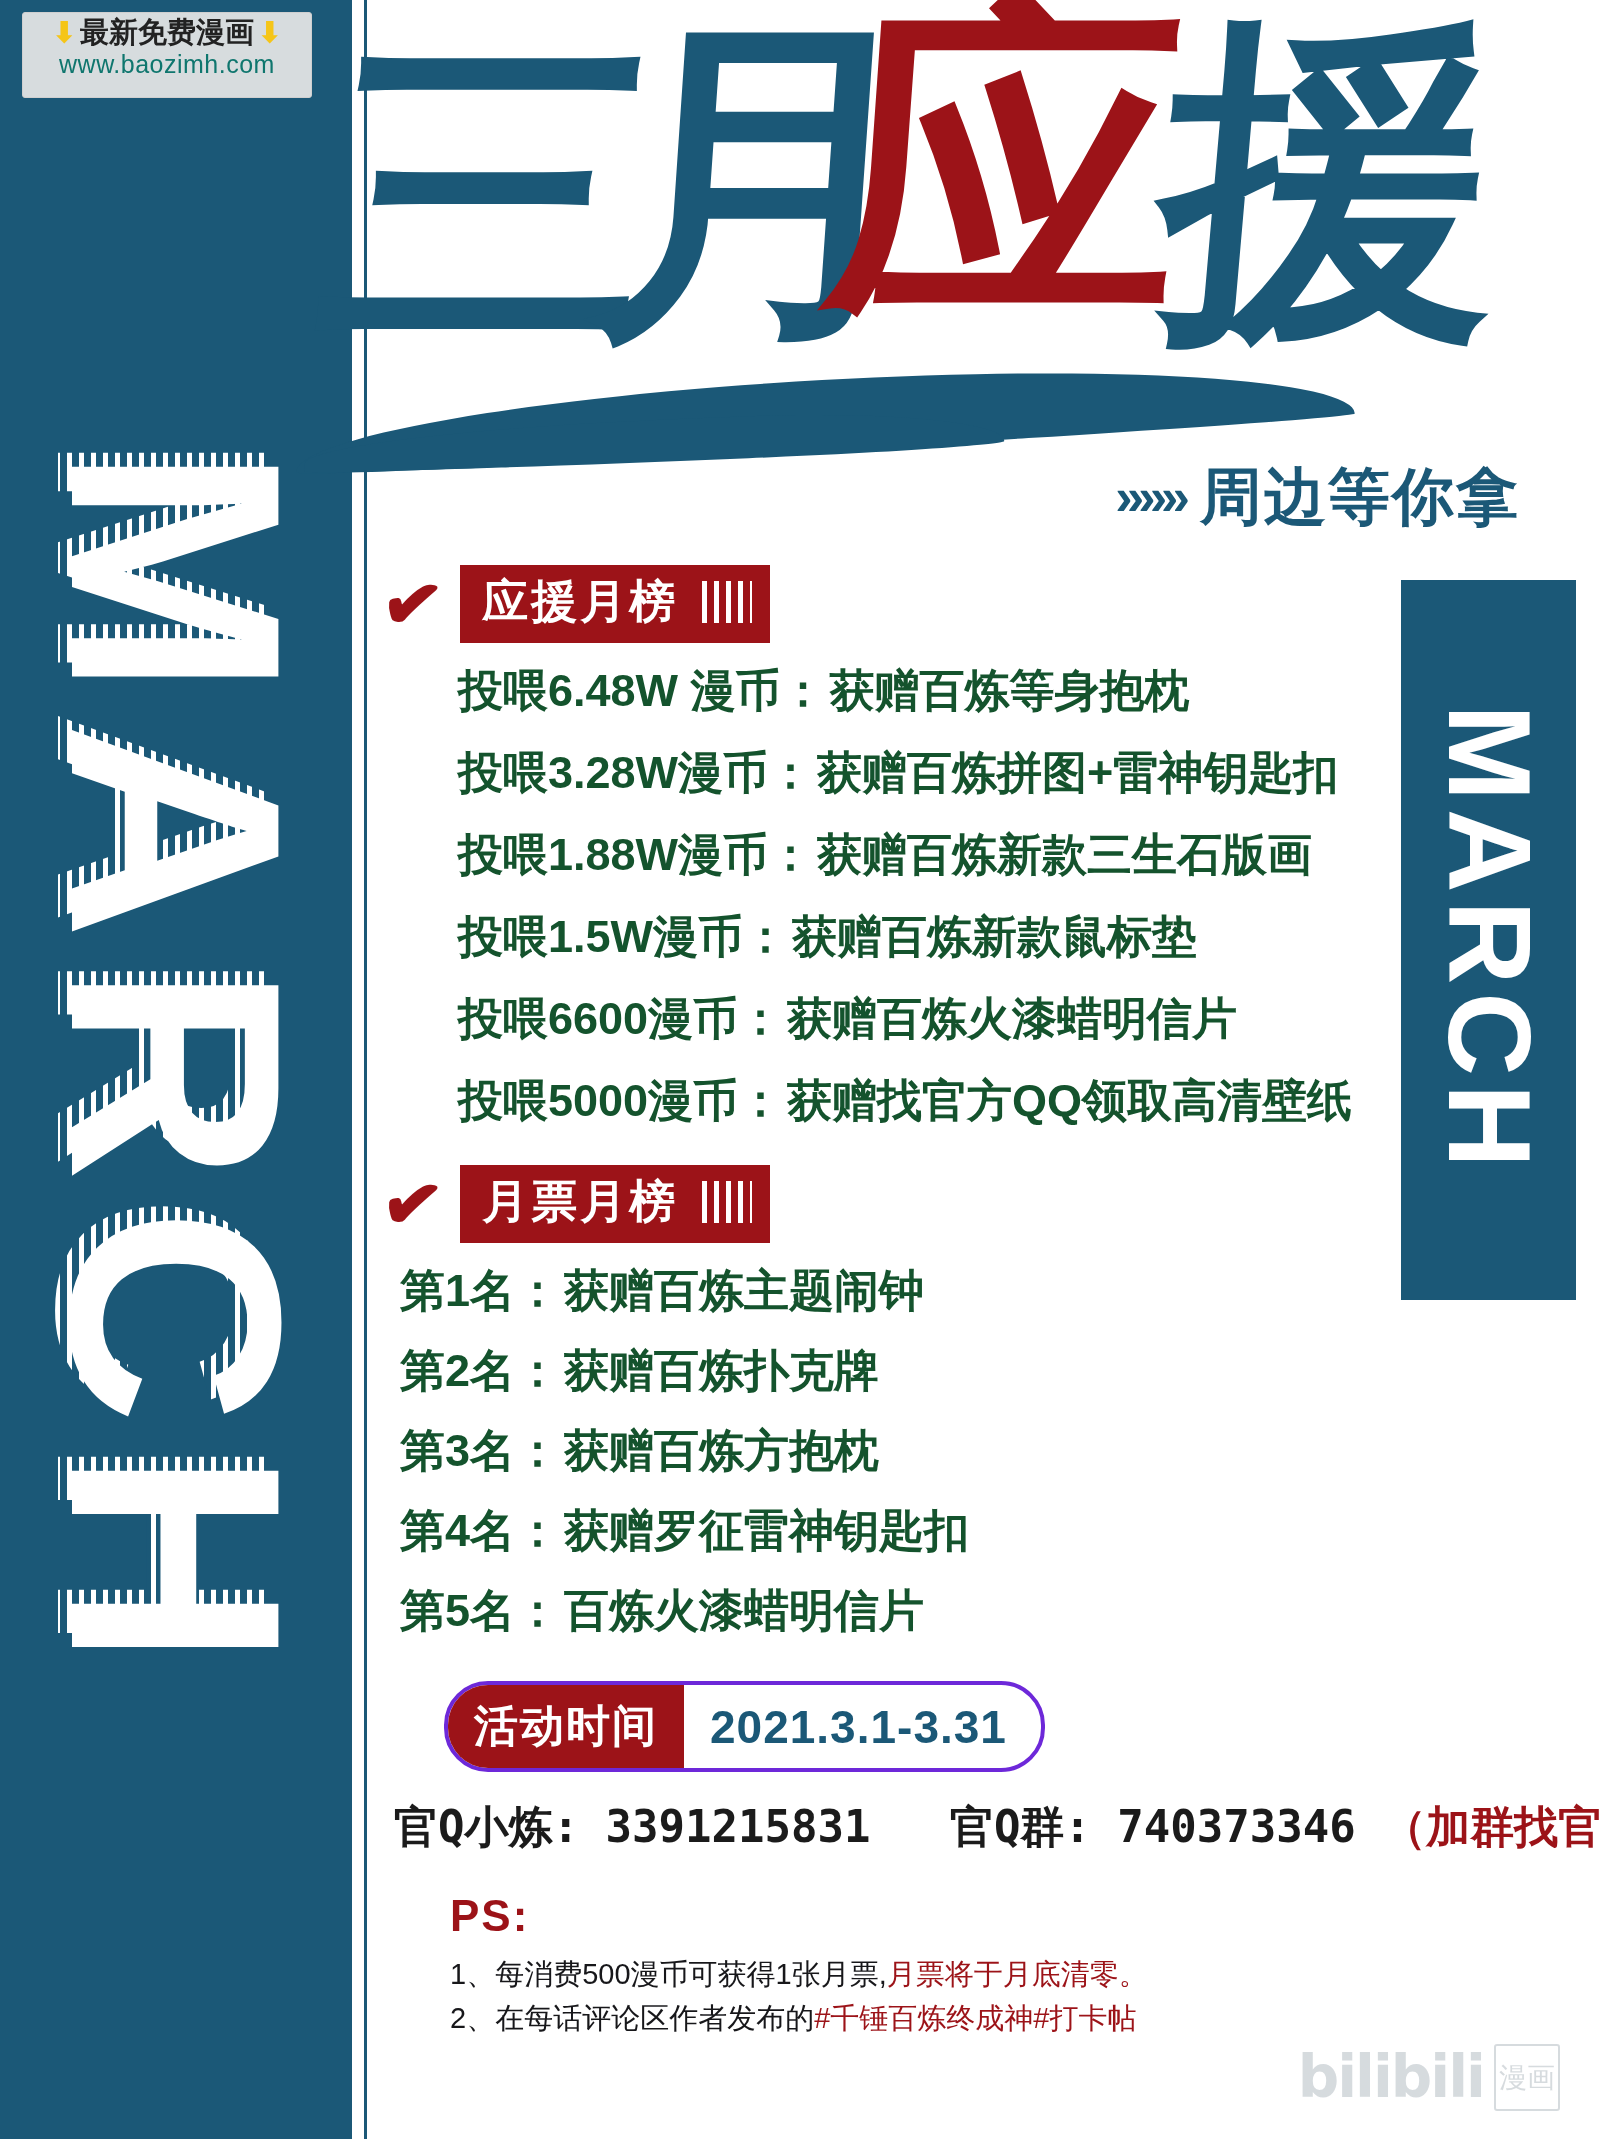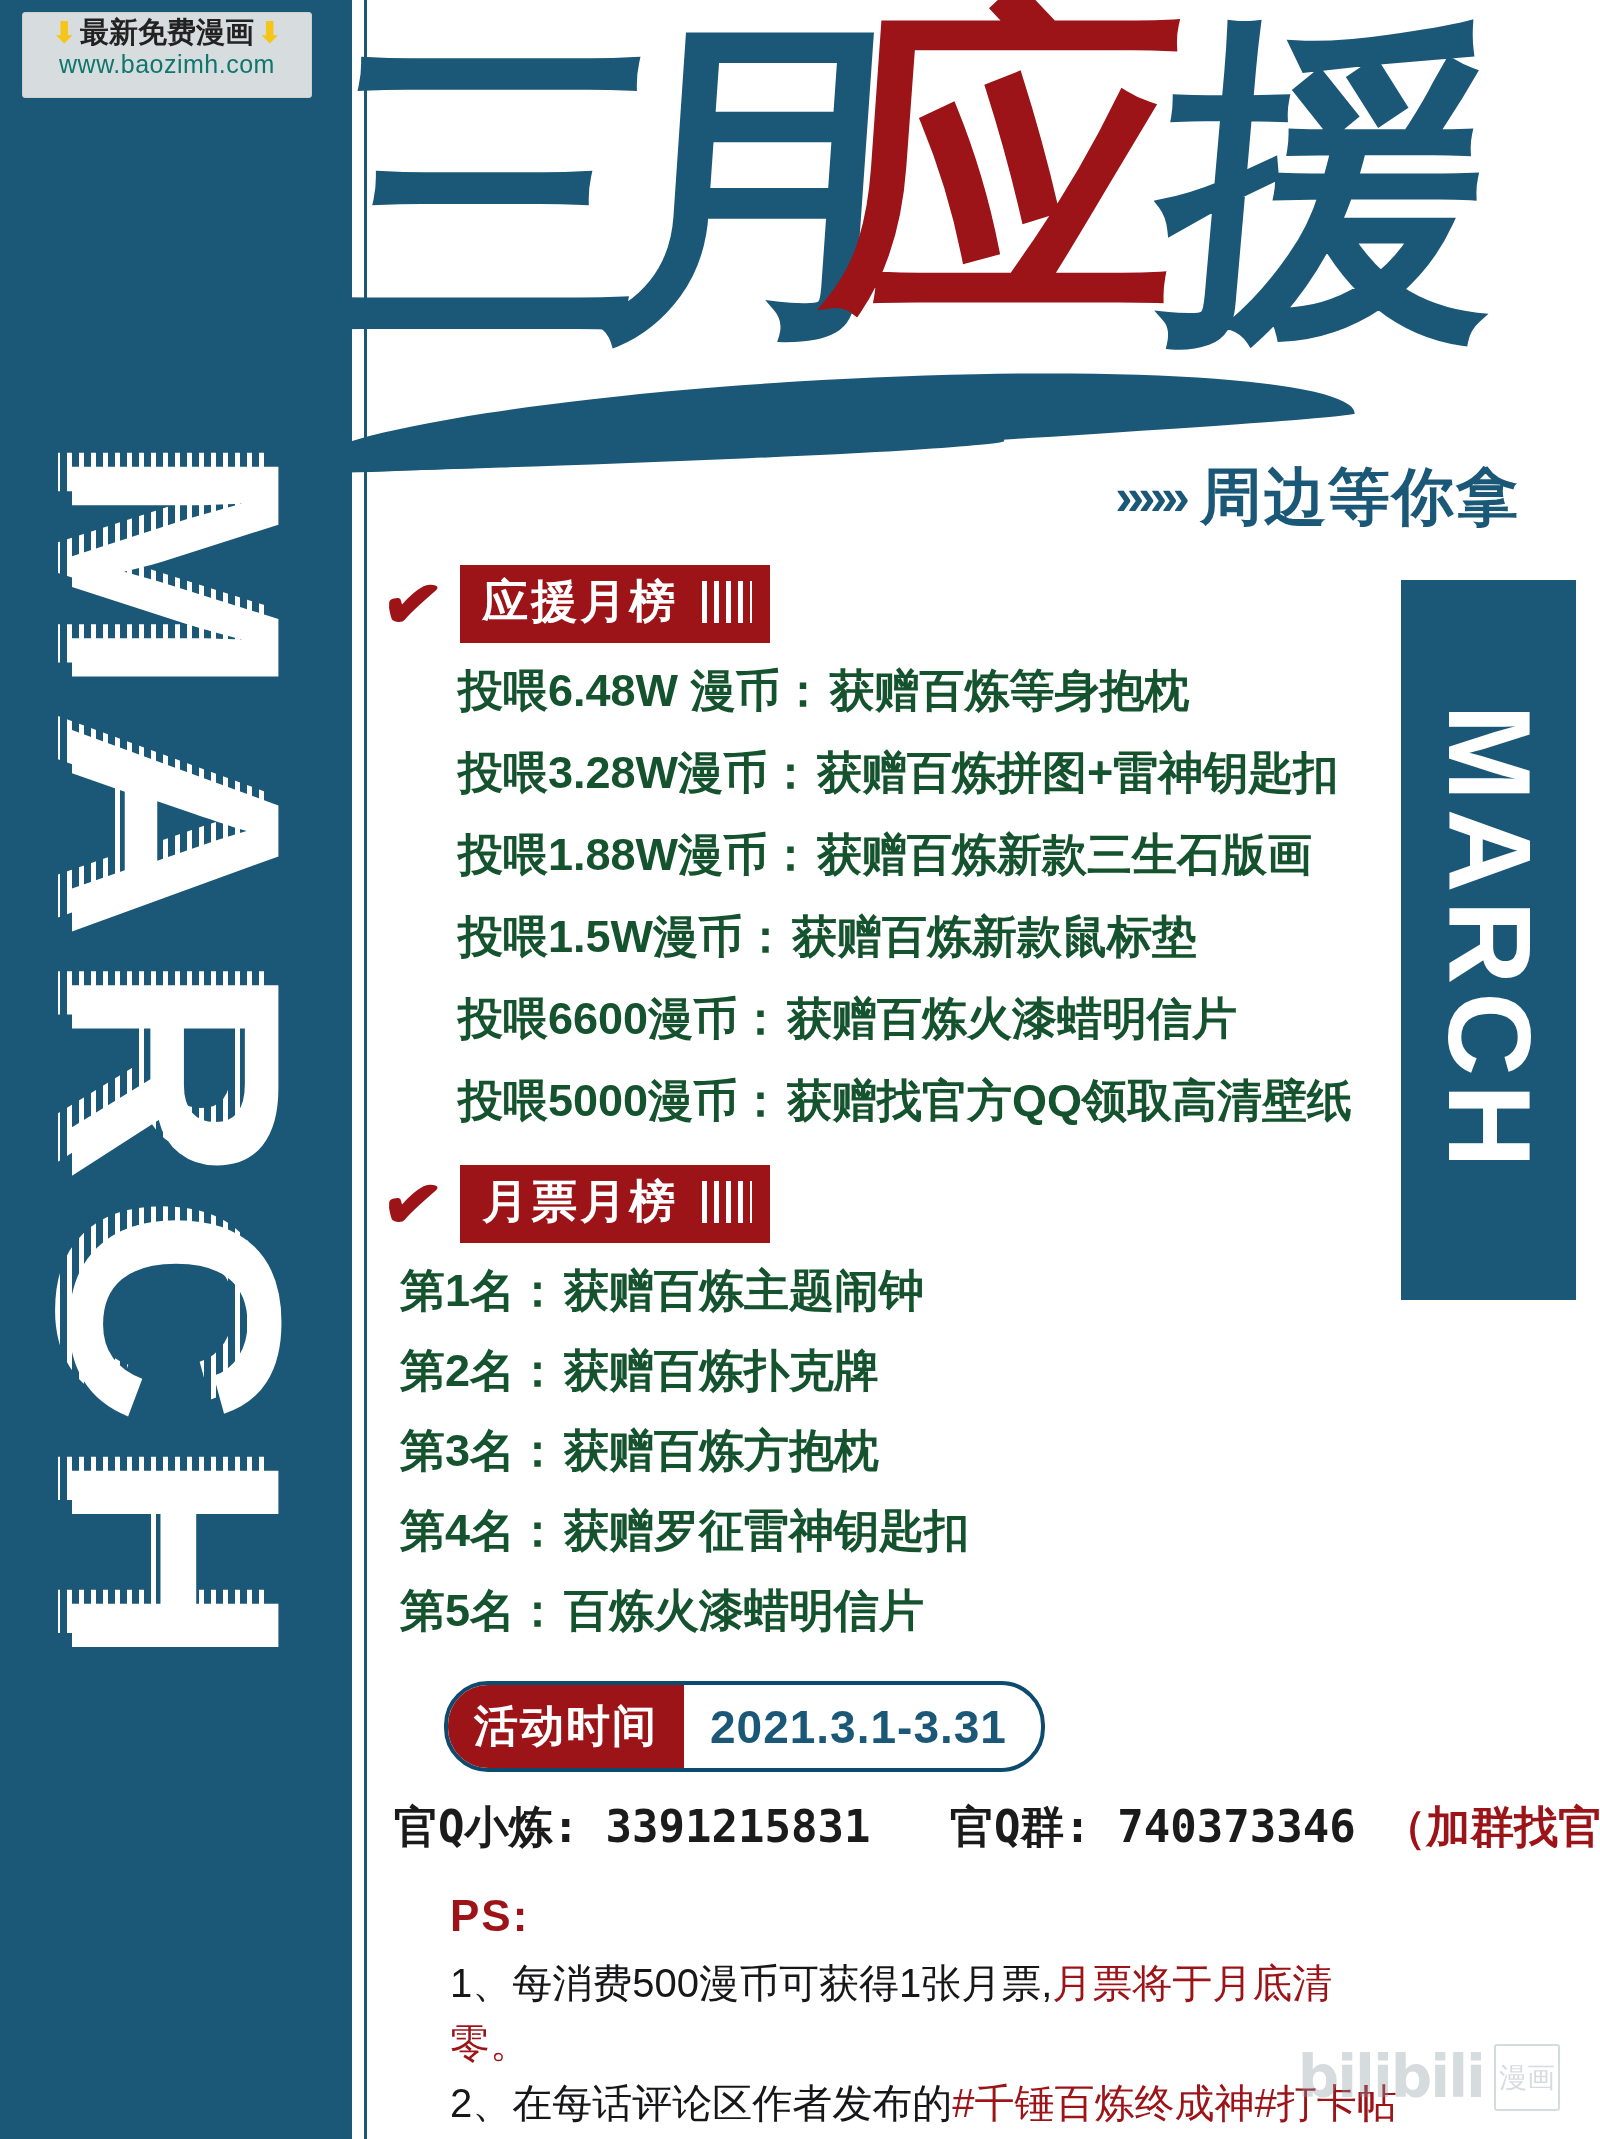--- a/index.html
+++ b/index.html
@@ -269,21 +269,21 @@
   .list li .lbl { margin-right: 4px; }
   .list li .val { font-weight: bold; }
 
   .list.rank li { margin-bottom: 20px; margin-left: 20px; }
 
   
   .time-row {
     margin: 6px 0 0 64px;
     display: inline-flex;
     align-items: stretch;
-    border: 4px solid #0c4a6e;
+    border: 4px solid #6d28d9;
     border-radius: 44px;
     overflow: hidden;
     background: #ffffff;
   }
   .time-label {
     background: #9c1318;
     color: #ffffff;
     font-size: 44px;
     font-weight: bold;
     padding: 12px 26px;
@@ -319,21 +319,21 @@
     width: 960px;
   }
   .ps-title {
     color: #9c1318;
     font-size: 44px;
     font-weight: bold;
     margin-bottom: 12px;
     letter-spacing: 2px;
   }
   .ps-line {
-    font-size: 40px;
+    font-size: 29px;
     color: #17171a;
     line-height: 1.5;
     font-weight: normal;
   }
   .ps-line .red { color: #9c1318; }
 
   
   .bili {
     position: absolute;
     right: 40px;

